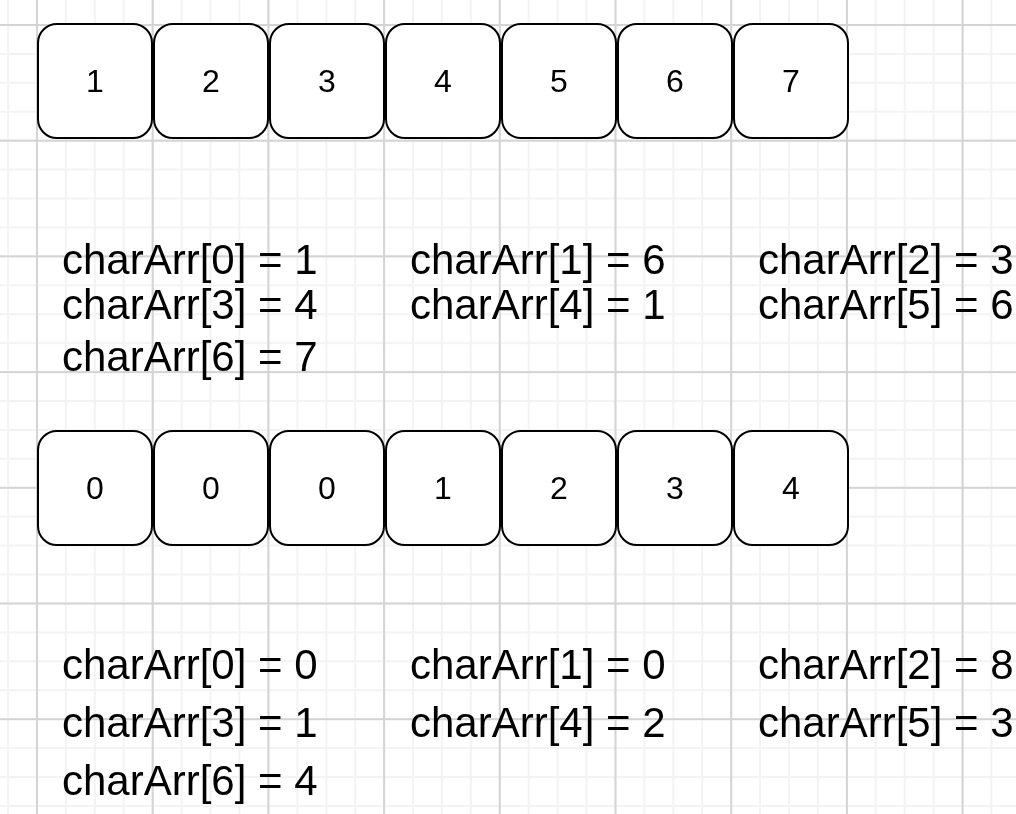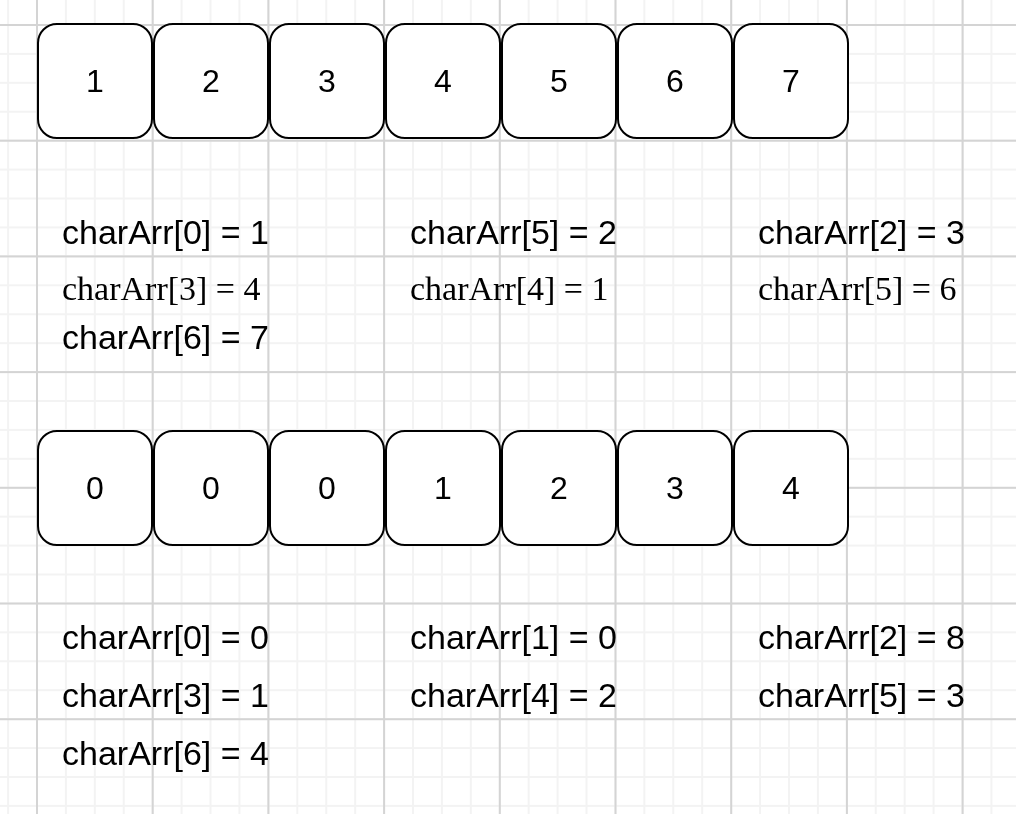--- a/index.html
+++ b/index.html
@@ -48,30 +48,31 @@
     display: flex;
     align-items: center;
     justify-content: center;
   }
   .cell span {
     font-size: 32px;
     line-height: 1;
   }
   .assign {
     position: absolute;
-    font-size: 34px;
+    font-size: 42px;
     line-height: 1;
     white-space: nowrap;
+    margin-top: 24px;
   }
   .c0 { left: 62px; }
   .c1 { left: 410px; }
   .c2 { left: 758px; }
   .b1r0 { top: 215px; }
-  .b1r1 { top: 272px; font-family: Liberation Serif, serif; }
-  .b1r2 { top: 320px; }
+  .b1r1 { top: 260px; }
+  .b1r2 { top: 312px; }
   .b2r0 { top: 620px; }
   .b2r1 { top: 678px; text-align: right; }
   .b2r2 { top: 736px; }
 </style>
 </head>
 <body>
 
 <div class="canvas">
 
   <div class="array-row row1">
@@ -92,21 +93,21 @@
       </div>
     <div class="cell">
         <span>6</span>
       </div>
     <div class="cell">
         <span>7</span>
       </div>
   </div>
 
   <div class="assign c0 b1r0">charArr[0] = 1</div>
-  <div class="assign c1 b1r0">charArr[5] = 2</div>
+  <div class="assign c1 b1r0">charArr[1] = 6</div>
   <div class="assign c2 b1r0">charArr[2] = 3</div>
   <div class="assign c0 b1r1">charArr[3] = 4</div>
   <div class="assign c1 b1r1">charArr[4] = 1</div>
   <div class="assign c2 b1r1">charArr[5] = 6</div>
   <div class="assign c0 b1r2">charArr[6] = 7</div>
 
   <div class="array-row row2">
     <div class="cell">
         <span>0</span>
       </div>

